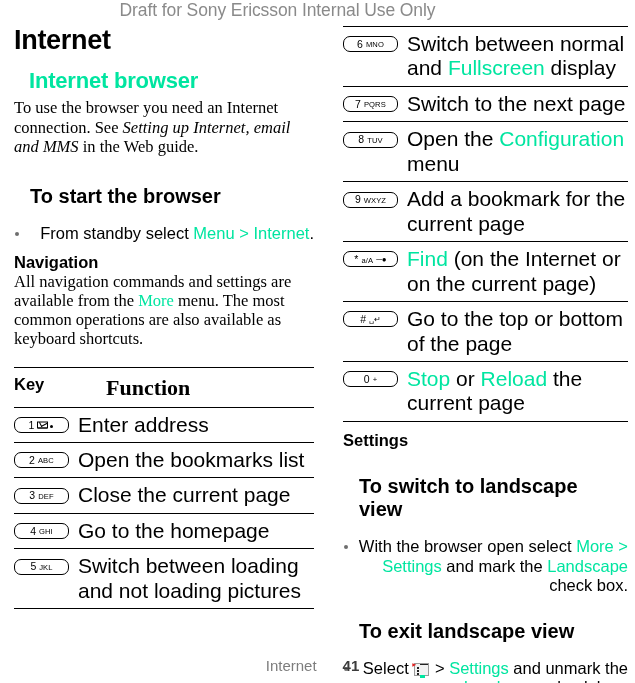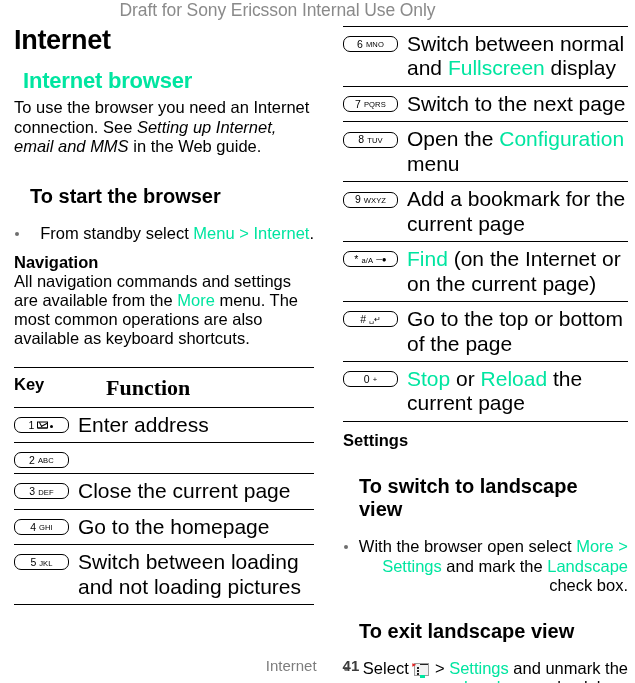--- a/index.html
+++ b/index.html
@@ -48,39 +48,40 @@
     font-weight: bold;
     line-height: 1.05;
     margin: 0 0 15px 0;
     letter-spacing: -0.3px;
   }
   .h2 {
     font-size: 22px;
     font-weight: bold;
     color: #00e5a0;
     line-height: 1.05;
-    margin: 0 0 6px 9px;
+    margin: 0 0 6px 15px;
     letter-spacing: -0.2px;
   }
   .h3 {
     font-size: 16.5px;
     font-weight: bold;
     line-height: 1.16;
     margin: 0;
   }
   .h3-italic {
     font-size: 20px;
     font-weight: bold;
     line-height: 1.16;
     margin: 16px;
   }
   p.body {
     font-size: 16.5px;
     line-height: 1.165;
     margin: 0;
+    font-family: Liberation Serif, serif;
   }
   .spacer-sm { height: 9px; }
   .spacer-md { height: 13px; }
   .spacer-lg { height: 18px; }
 
   .teal { color: #00e5a0; }
   .ital { font-style: italic; }
 
   
   ul.bullets {
@@ -316,20 +317,21 @@
                 <span class="dot-tail"></span>
               </span></div>
             <div class="fcell"><span>Enter address</span></div>
           </div>
           <div class="rowline"></div>
           <div class="trow">
             <div class="kcell"><span class="keycap">
                 <span class="knum">2</span>
                 <span class="klet">ABC</span>
               </span></div>
+            <div class="fcell"><span>Open the bookmarks list</span></div>
           </div>
           <div class="rowline"></div>
           <div class="trow">
             <div class="kcell"><span class="keycap">
                 <span class="knum">3</span>
                 <span class="klet">DEF</span>
               </span></div>
             <div class="fcell"><span>Close the current page</span></div>
           </div>
           <div class="rowline"></div>

